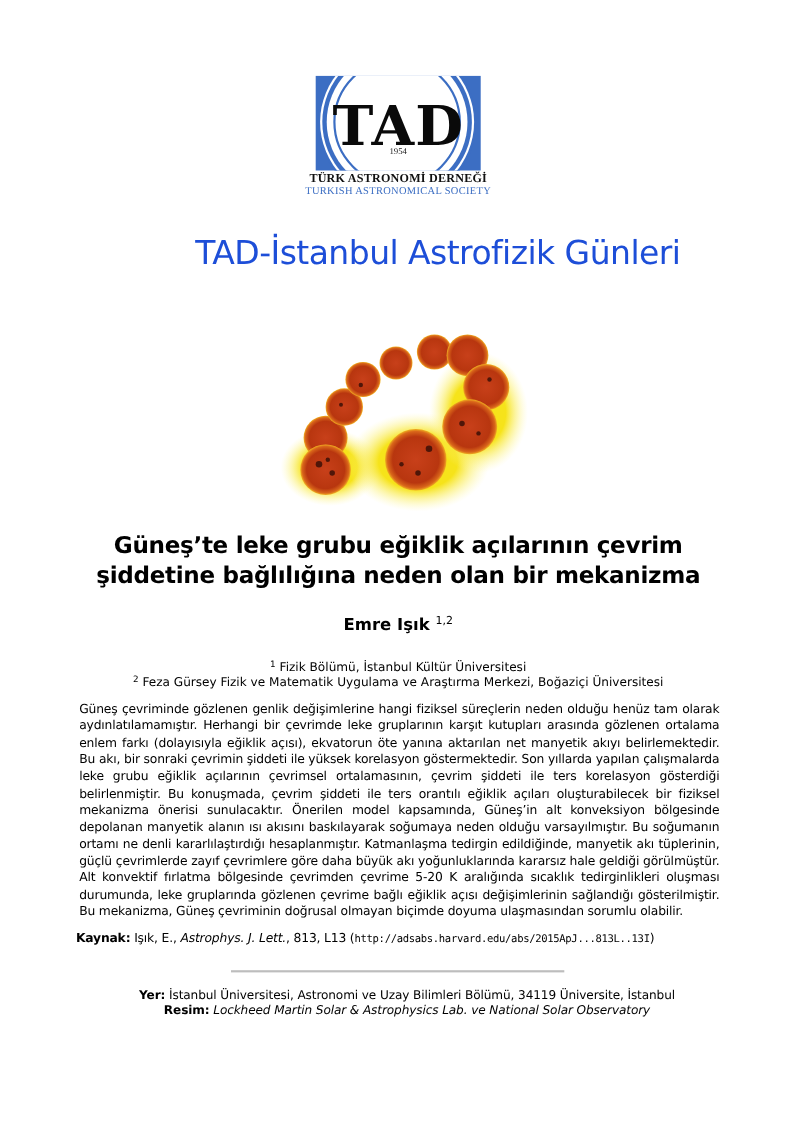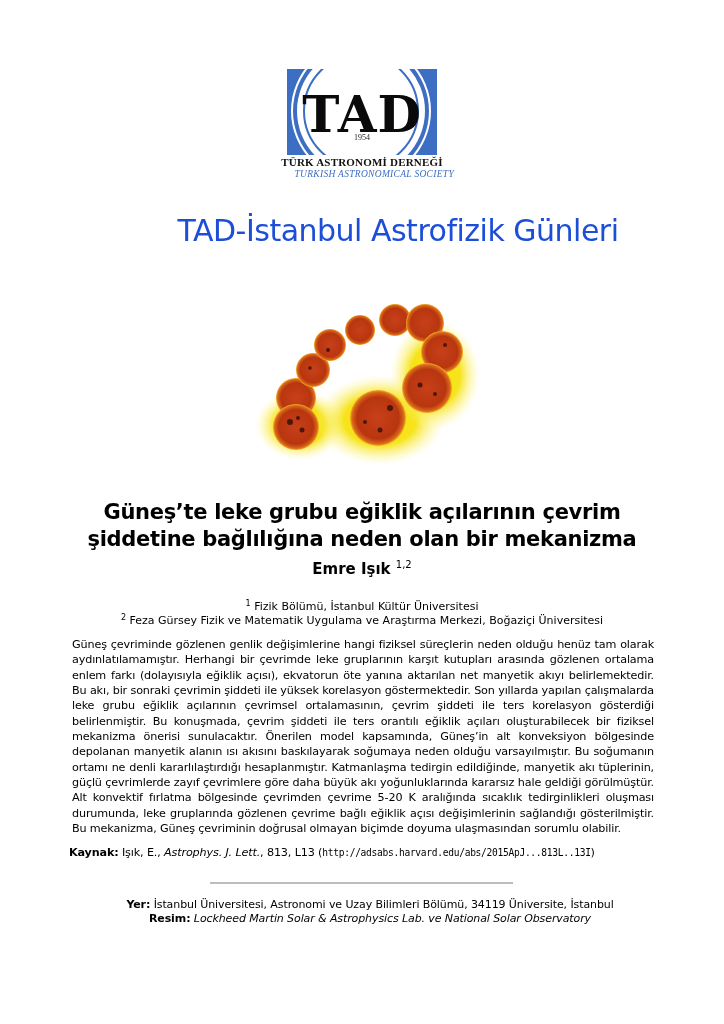--- a/index.html
+++ b/index.html
@@ -29,35 +29,34 @@
   .logo .year {
     position: absolute; left: 0; width: 150px; top: 64px; text-align: center;
     font-family: "Liberation Serif", serif; font-size: 8px; color: #222;
   }
   .logo-name1 {
     position: absolute; left: 270px; width: 184px; top: 156px; text-align: center;
     font-family: "Liberation Serif", serif; font-weight: bold; font-size: 11px;
     letter-spacing: 0.2px; color: #111;
   }
   .logo-name2 {
-    position: absolute; left: 270px; width: 184px; top: 169px; text-align: right;
+    position: absolute; left: 270px; width: 184px; top: 169px; text-align: center;
     font-family: "Liberation Serif", serif; font-size: 9.5px; letter-spacing: 0.3px;
     color: #3c6ec3;
-    font-style: italic;
   }
   .event-title {
     position: absolute; left: 0; width: 724px; top: 213px; text-align: center;
     font-family: "DejaVu Sans", sans-serif; font-size: 30px; font-weight: normal;
     letter-spacing: -0.5px; color: #1d4ed8; margin-left: 36px;
   }
   .sun-strip { position: absolute; left: 240px; top: 290px; width: 250px; height: 180px; }
   .paper-title {
     position: absolute; left: 60px; width: 604px; top: 483px; text-align: center;
     font-family: "DejaVu Sans", sans-serif; font-weight: bold; font-size: 21px;
-    line-height: 27px; letter-spacing: -0.3px; color: #000; margin-top: 16px;
+    line-height: 27px; letter-spacing: -0.3px; color: #000;
   }
   .author {
     position: absolute; left: 0; width: 724px; top: 559px; text-align: center;
     font-weight: bold; font-size: 15px;
   }
   .author sup { font-weight: normal; font-size: 10px; vertical-align: 6px; }
   .affil {
     position: absolute; left: 0; width: 724px; text-align: center; font-size: 11px;
   }
   .affil sup { font-size: 8px; vertical-align: 4px; }

